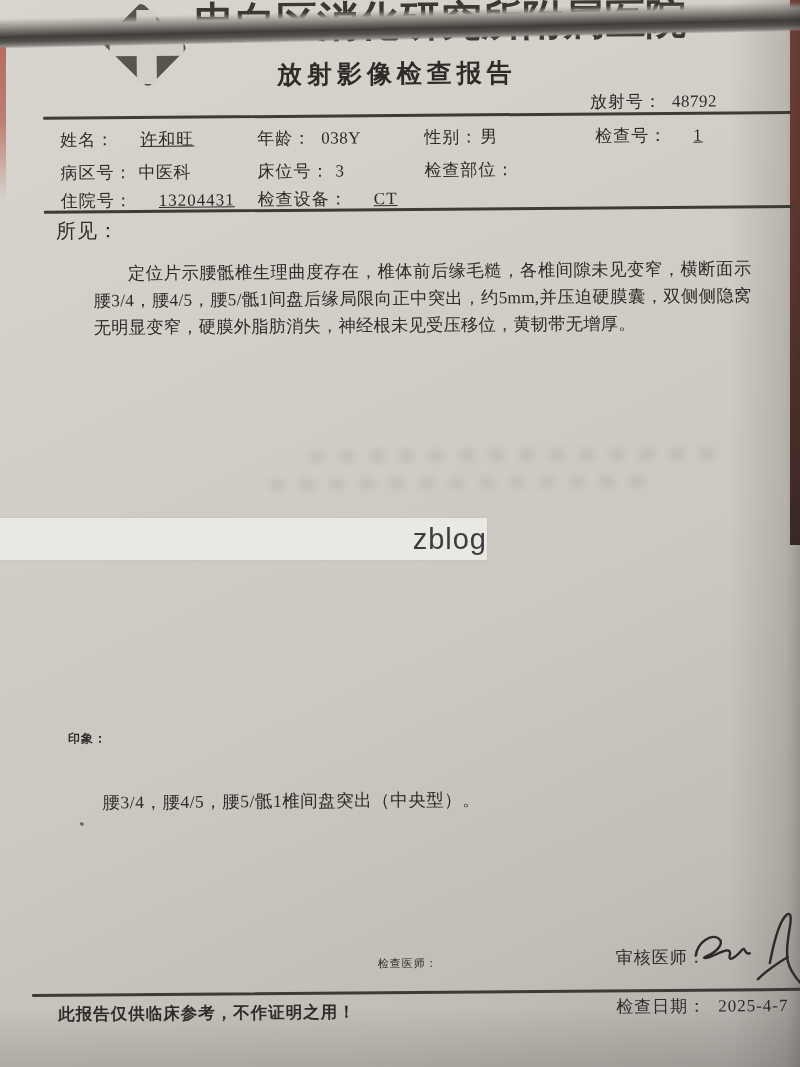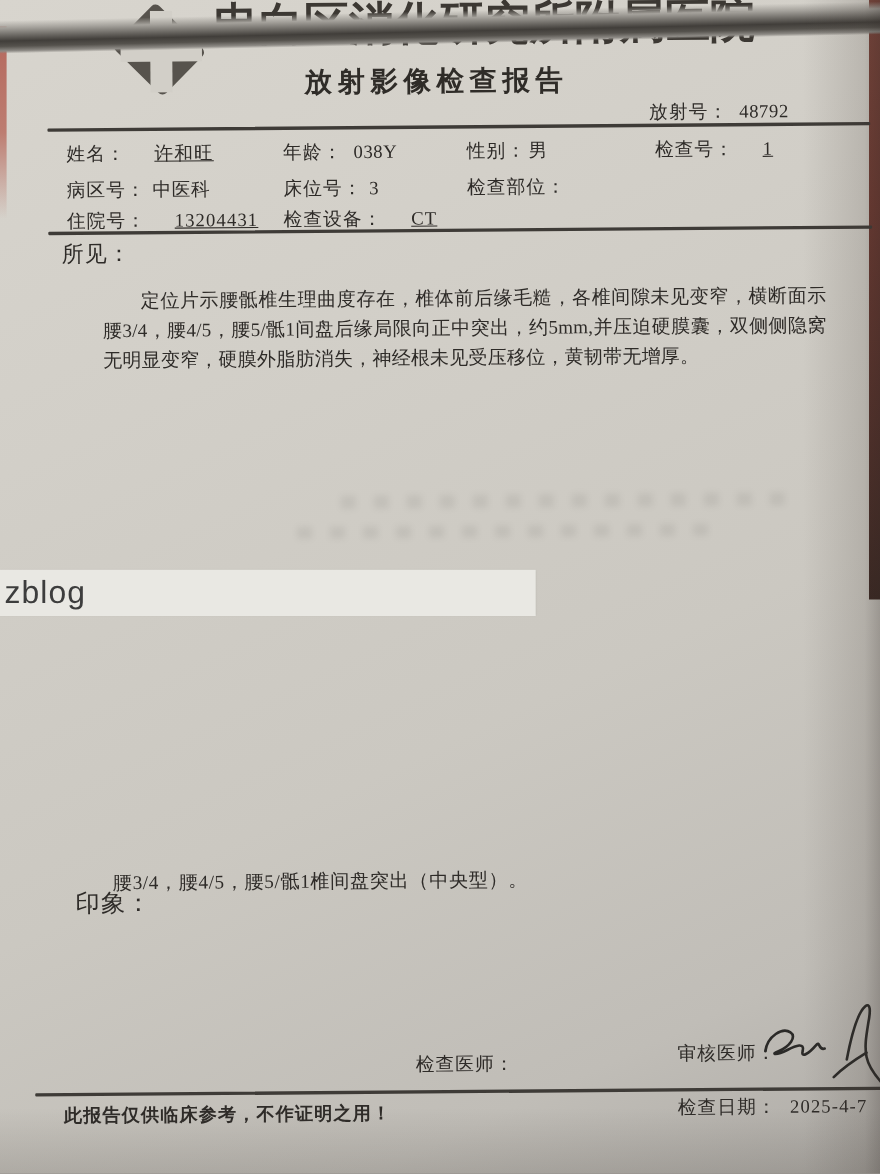--- a/index.html
+++ b/index.html
@@ -57,30 +57,30 @@
     font-size:17.3px;line-height:27px;text-indent:2em;text-align:justify;letter-spacing:.2px;}
 
   
   .smudge{position:absolute;filter:blur(3px);opacity:.10;background:
     repeating-linear-gradient(90deg,#5c5a55 0px,#5c5a55 14px,transparent 14px,transparent 30px);}
   .smudge1{left:310px;top:450px;width:420px;height:12px;}
   .smudge2{left:270px;top:478px;width:390px;height:11px;}
 
   
   .wm-bar{position:absolute;left:0;top:518px;width:487px;height:42px;background:#e9e8e3;
-    display:flex;align-items:center;box-shadow:0 0 2px rgba(0,0,0,.08);}
+    display:flex;align-items:center;box-shadow:0 0 2px rgba(0,0,0,.08);justify-content:flex-end;}
   .wm-bar span{font-family:"Liberation Sans","DejaVu Sans",sans-serif;font-size:29px;
     color:#3d3d3d;font-weight:400;padding-left:4px;letter-spacing:1px;}
 
-  .impression-label{position:absolute;left:66px;top:804px;font-size:22px;letter-spacing:1px;}
+  .impression-label{position:absolute;left:66px;top:728px;font-size:12px;letter-spacing:1px;font-weight:bold;}
   .impression-text{position:absolute;left:100px;top:788px;font-size:17.5px;letter-spacing:.5px;}
   .pen-dot{position:absolute;left:77px;top:820px;width:4px;height:3px;background:#45423e;
     border-radius:50% 40% 50% 60%;opacity:.75;transform:rotate(20deg);}
 
-  .exam-doctor{position:absolute;left:374px;top:956px;font-size:17px;letter-spacing:1px;}
+  .exam-doctor{position:absolute;left:374px;top:956px;font-size:11px;letter-spacing:1px;}
   .review-doctor{position:absolute;left:612px;top:948px;font-size:17px;letter-spacing:1px;}
   .signature{position:absolute;left:688px;top:912px;}
   .exam-date{position:absolute;left:612px;top:997px;font-size:17px;letter-spacing:.5px;}
   .exam-date .val{margin-left:12px;letter-spacing:1px;font-family:"Liberation Serif",serif;}
   .disclaimer{position:absolute;left:54px;top:1001px;font-size:16.5px;font-weight:600;letter-spacing:1px;}
 </style>
 </head>
 <body>
 
 <div class="canvas">

